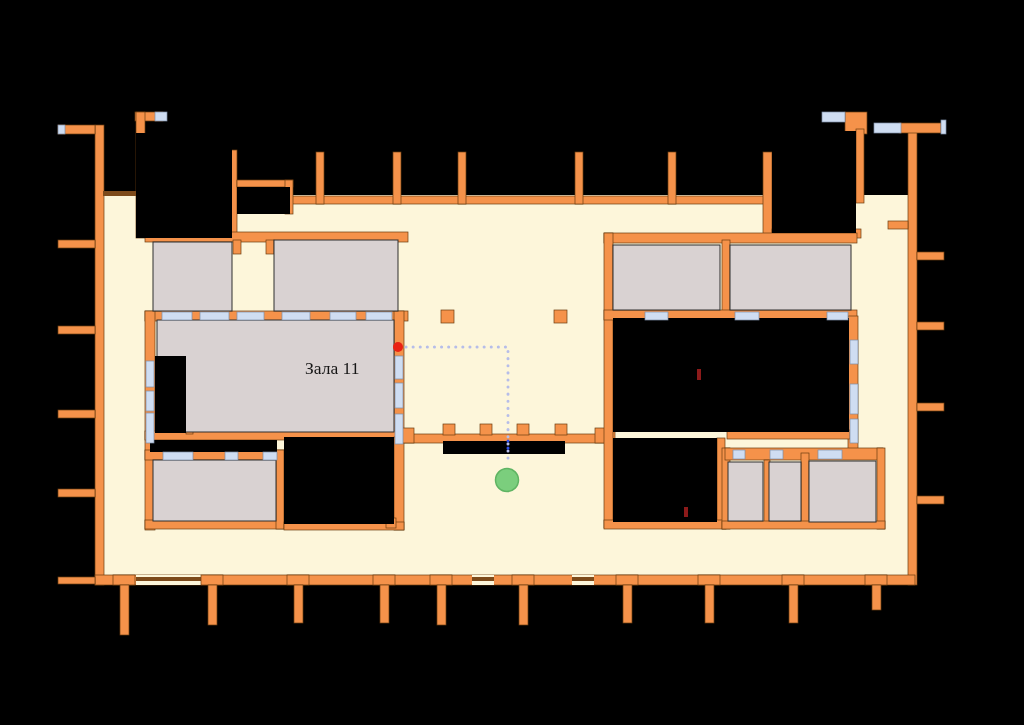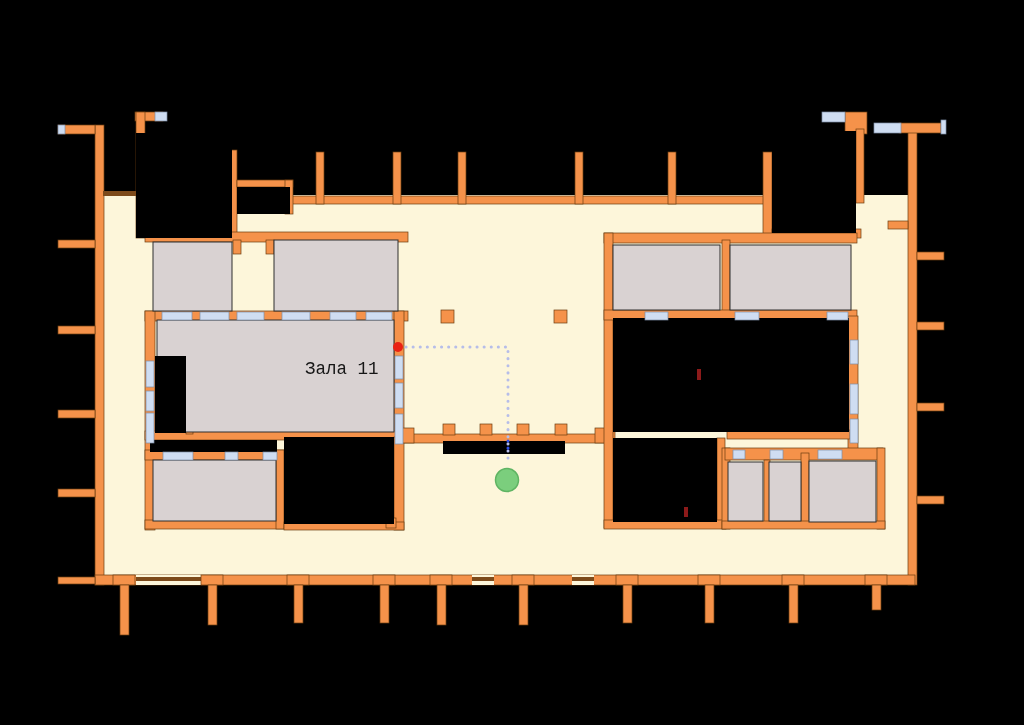--- a/index.html
+++ b/index.html
@@ -1,17 +1,17 @@
 <!DOCTYPE html>
 <html style="--background: #000000; --floor: #fdf6da; --wall: #f5924a; --wall-edge: #6b3c10; --wall-dark: #7d4a1a; --room: #d9d2d2; --room-edge: #2e2e2e; --window: #cfddf2; --window-edge: #7d8da6; --void: #000000; --label: #161616;"><head>
 <meta charset="utf-8">
 <style>
   html,body{margin:0;padding:0;background:#000;}
   #stage{position:relative;width:1024px;height:636px;background:var(--background,#000);overflow:hidden;
-         font-family:Liberation Mono, monospace;}
+         font-family:Liberation Serif, serif;}
   svg{display:block}
   .bg{fill:var(--background,#000)}
   .floor{fill:var(--floor,#fdf6da)}
   .void{fill:var(--void,#000)}
   .w{fill:var(--wall,#f5924a);stroke:var(--wall-edge,#6b3c10);stroke-width:.7}
   .wd{fill:var(--wall-dark,#7d4a1a)}
   .gap{fill:var(--floor,#fdf6da)}
   .room{fill:var(--room,#d9d2d2);stroke:var(--room-edge,#2e2e2e);stroke-width:1}
   .win{fill:var(--window,#cfddf2);stroke:var(--window-edge,#7d8da6);stroke-width:.7}
   .hall-label{font-size:17.5px;fill:var(--label,#161616)}

